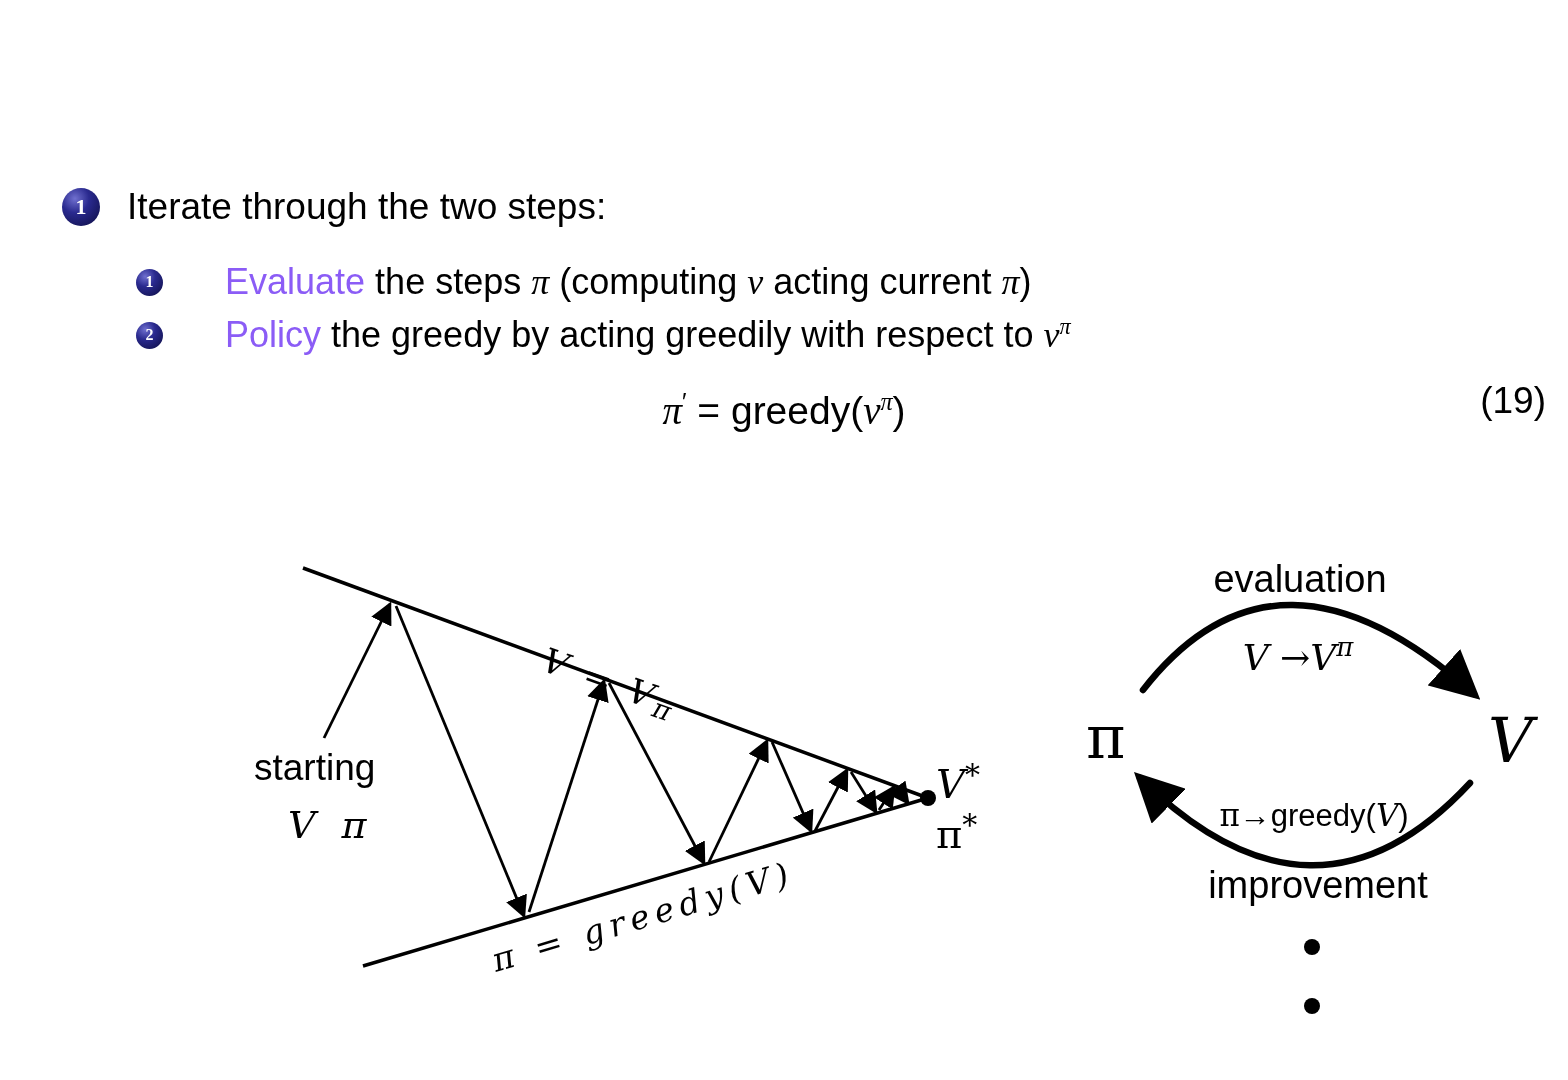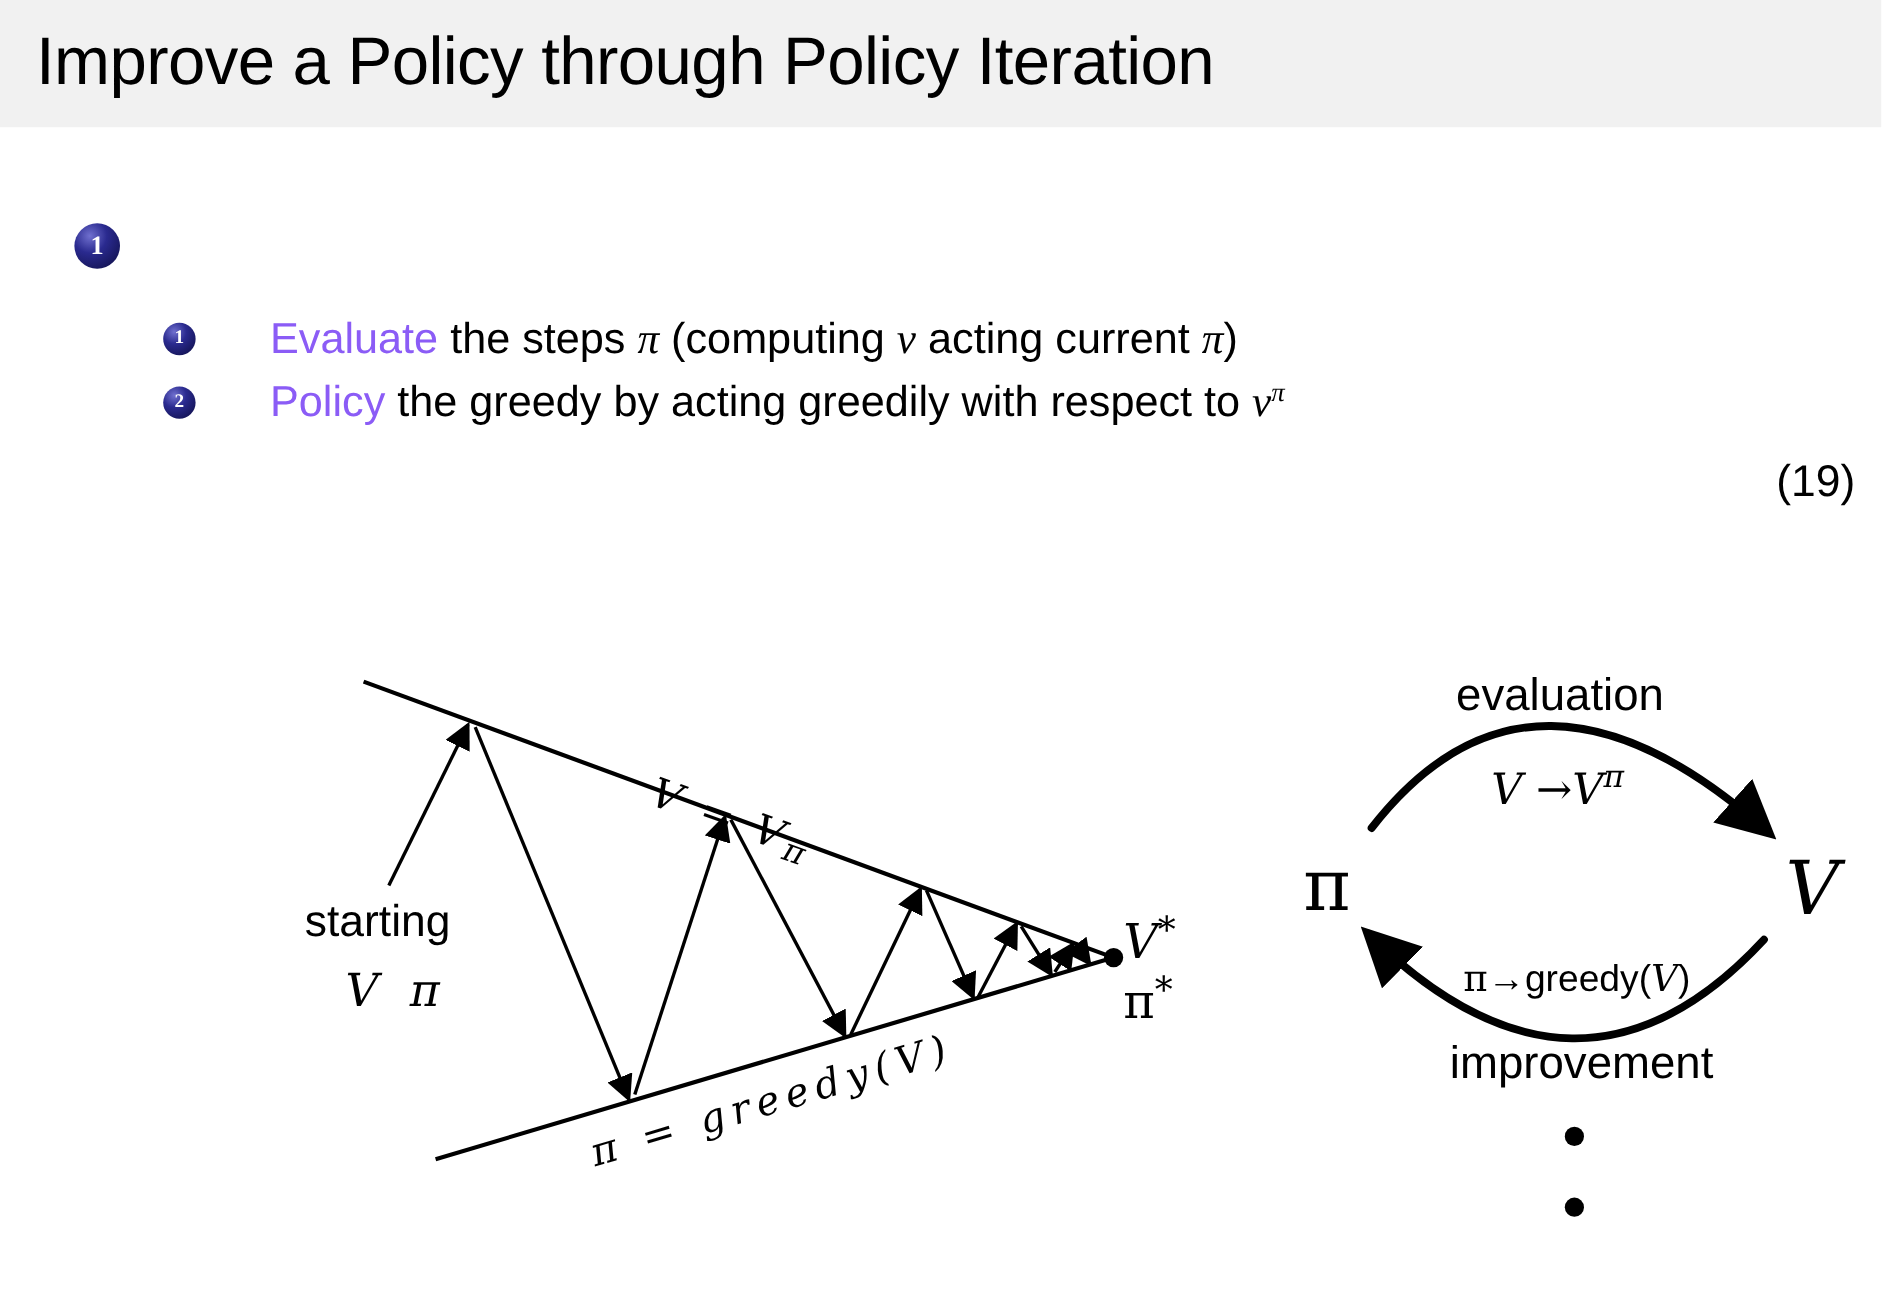--- a/index.html
+++ b/index.html
@@ -46,38 +46,37 @@
   svg text { fill:#000; }
   .svg-sans   { font-family:"Liberation Sans", sans-serif; }
   .svg-ser    { font-family:"DejaVu Serif","Liberation Serif", serif; }
   .svg-ser-it { font-family:"DejaVu Serif","Liberation Serif", serif; font-style:italic; }
 </style>
 </head>
 <body>
 
 <div class="slide">
 
-  <div class="titlebar">
-    <h1>Improve a Policy through Policy Iteration</h1>
-  </div>
 
   <div class="row row-main">
     <span class="ball ball-lg">1</span>
+    <span class="line">Iterate through the two steps:</span>
   </div>
 
   <div class="row row-sub1">
     <span class="ball ball-sm">1</span>
     <span class="line"><span class="alert">Evaluate</span><span> the steps </span><span class="mi">π</span><span> (computing </span><span class="mi">v</span><span> acting current </span><span class="mi">π</span><span>)</span></span>
   </div>
 
   <div class="row row-sub2">
     <span class="ball ball-sm">2</span>
     <span class="line"><span class="alert">Policy</span><span> the greedy by acting greedily with respect to </span><span class="mi">v</span><sup class="mi">π</sup></span>
   </div>
 
+  <div class="eqrow"><span class="mi">π</span><sup>′</sup><span> = </span><span class="sf">greedy(</span><span class="mi">v</span><sup class="mi">π</sup><span class="sf">)</span></div>
   <div class="eqnum">(19)</div>
 
   <svg class="diag diag-left" width="800" height="472" viewBox="0 0 800 472">
     <defs>
       <marker id="ah" markerWidth="8" markerHeight="8" refX="7" refY="4" orient="auto">
         <path d="M0,0 L8,4 L0,8 z" fill="#000"></path>
       </marker>
       <marker id="ahBig" markerWidth="7.5" markerHeight="7.5" refX="6.2" refY="3.75" orient="auto">
         <path d="M0,0 L7.5,3.75 L0,7.5 z" fill="#000"></path>
       </marker>

